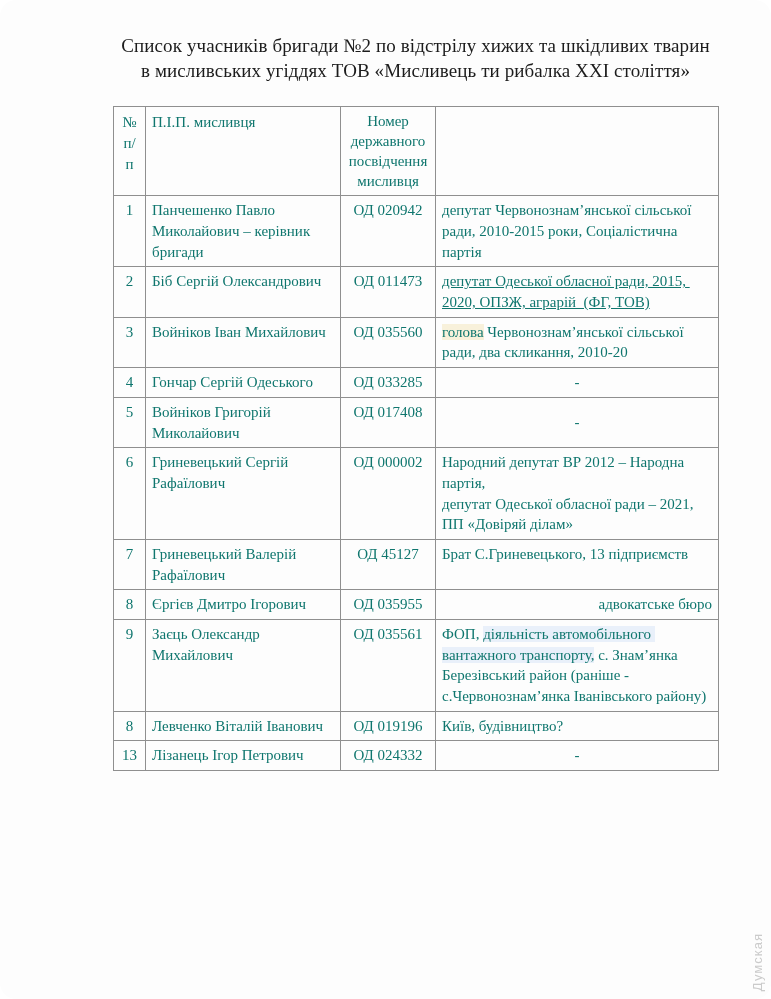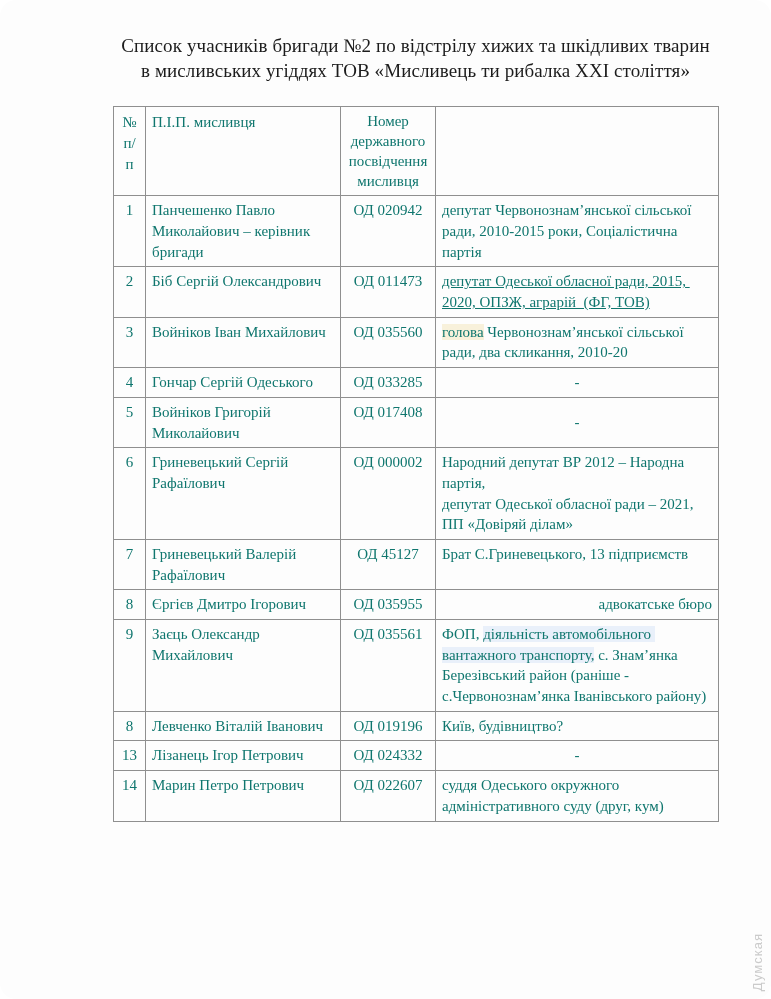--- a/index.html
+++ b/index.html
@@ -155,24 +155,18 @@
             <td class="c-name">Левченко Віталій Іванович</td>
             <td class="c-cert">ОД 019196</td>
             <td class="c-info" style="text-align: left;"><span>Київ, будівництво?</span></td>
           </tr>
           <tr>
             <td class="c-num">13</td>
             <td class="c-name">Лізанець Ігор Петрович</td>
             <td class="c-cert">ОД 024332</td>
             <td class="c-info" style="text-align: center; vertical-align: middle;"><span>-</span></td>
           </tr>
-          <tr>
-            <td class="c-num">14</td>
-            <td class="c-name">Марин Петро Петрович</td>
-            <td class="c-cert">ОД 022607</td>
-            <td class="c-info" style="text-align: left;"><span>суддя Одеського окружного адміністративного суду (друг, кум)</span></td>
-          </tr>
         </tbody>
     </table>
   </div>
 
   <div class="watermark">Думская</div>
 </div>
 
 </body></html>

